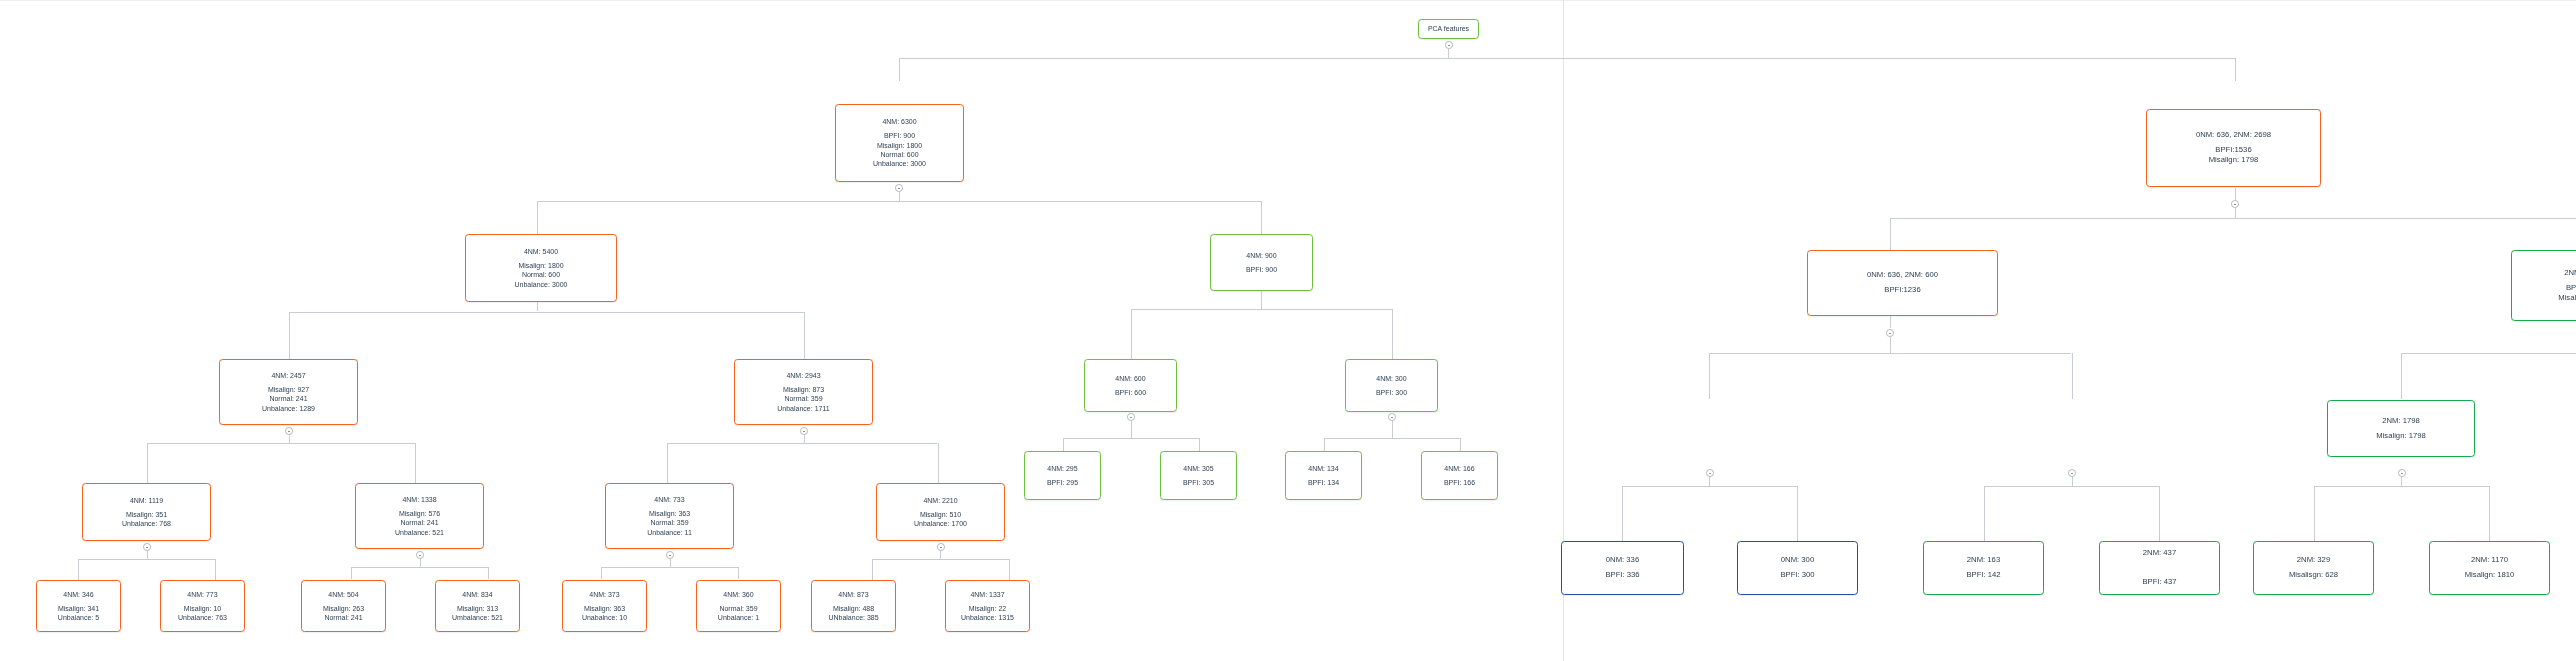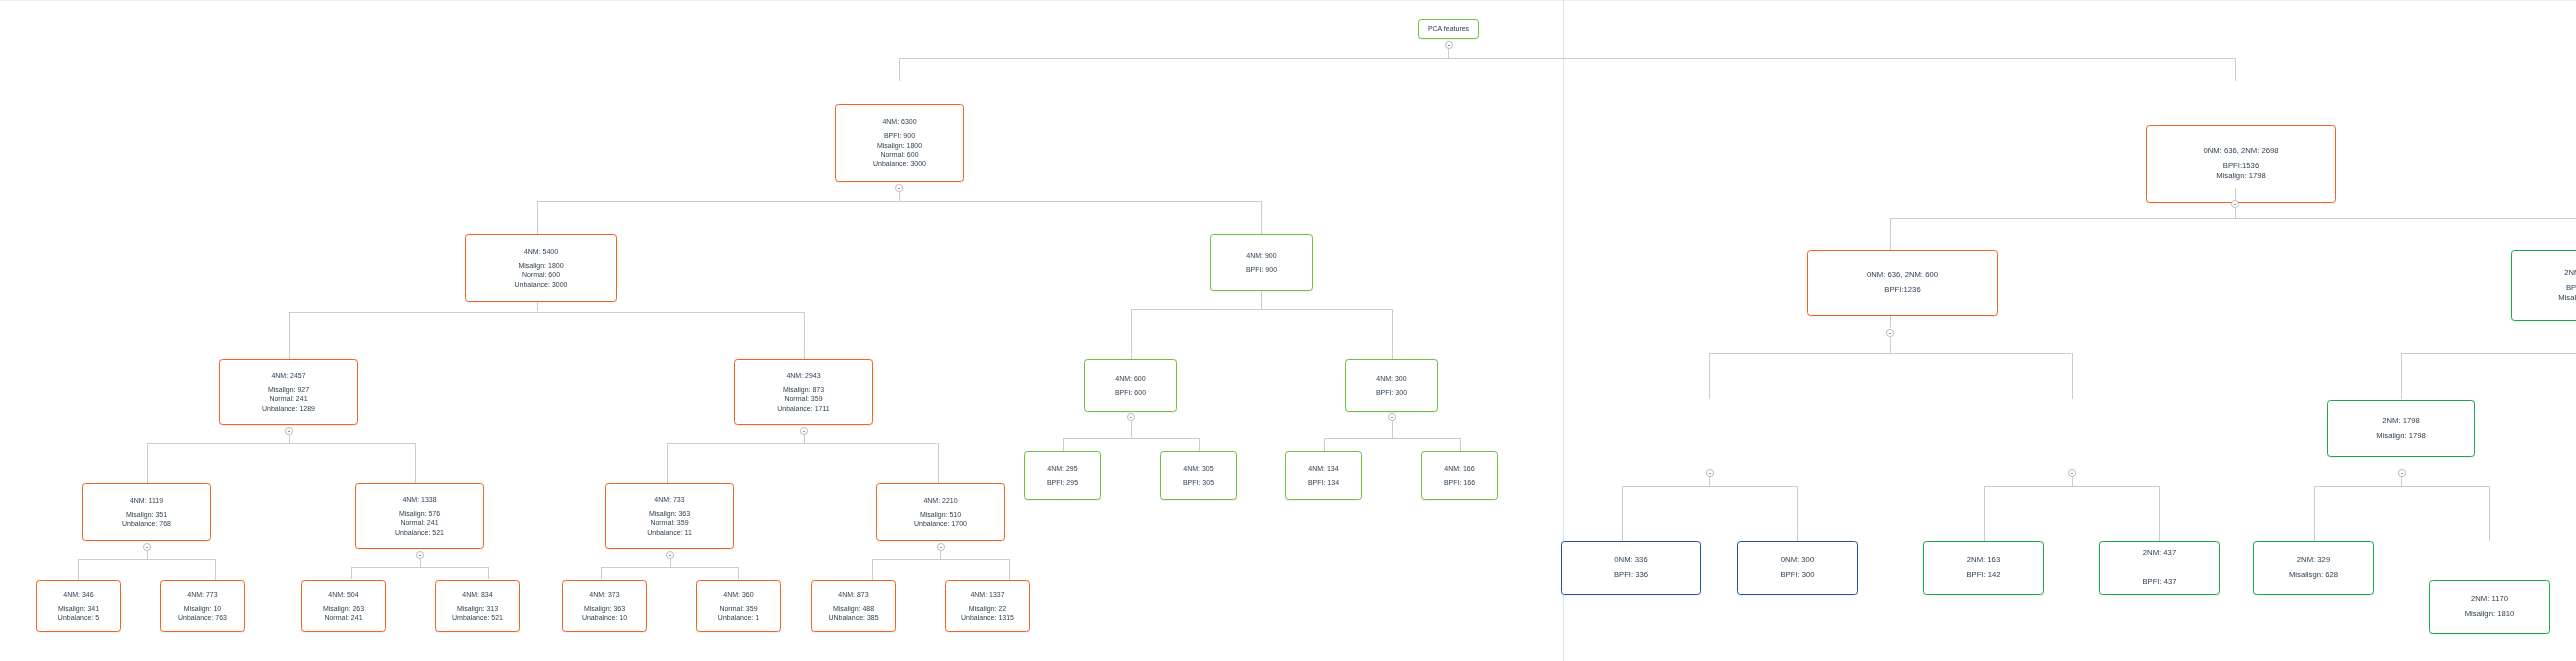--- a/index.html
+++ b/index.html
@@ -293,21 +293,21 @@
     <div class="det">Misalign: 488</div>
     <div class="det">UNbalance: 385</div>
   </div>
   <div class="node orange mid" style="left:945px;top:580px;width:85px;height:52px;">
     <div class="hdr">4NM: 1337</div>
     <div class="gap"></div>
     <div class="det">Misalign: 22</div>
     <div class="det">Unbalance: 1315</div>
   </div>
 
-  <div class="node orange big" style="left:2146px;top:125px;width:190px;height:78px;">
+  <div class="node orange big" style="left:2146px;top:109px;width:175px;height:78px;">
     <div class="hdr">0NM: 636, 2NM: 2698</div>
     <div class="gap"></div>
     <div class="det">BPFI:1536</div>
     <div class="det">Misalign: 1798</div>
   </div>
   <div class="toggle" style="left:2231px;top:200px;"></div>
 
   <div class="ln lnv" style="left:2235px;top:188px;height:12.4px;"></div>
   <div class="ln lnv" style="left:2235px;top:208px;height:10.3px;"></div>
   <div class="ln lnh" style="left:1890px;top:218px;width:693px;"></div>
@@ -355,21 +355,21 @@
   <div class="ln lnv" style="left:2072px;top:477px;height:9.3px;"></div>
   <div class="ln lnh" style="left:1984px;top:486px;width:175px;"></div>
   <div class="ln lnv" style="left:1984px;top:486px;height:55px;"></div>
   <div class="ln lnv" style="left:2159px;top:486px;height:55px;"></div>
 
   <div class="ln lnv" style="left:2401px;top:477px;height:9.3px;"></div>
   <div class="ln lnh" style="left:2314px;top:486px;width:175px;"></div>
   <div class="ln lnv" style="left:2314px;top:486px;height:55px;"></div>
   <div class="ln lnv" style="left:2489px;top:486px;height:55px;"></div>
 
-  <div class="node blue big" style="left:1561px;top:541px;width:140px;height:54px;">
+  <div class="node blue big" style="left:1561px;top:541px;width:123px;height:54px;">
     <div class="hdr">0NM: 336</div>
     <div class="gap"></div>
     <div class="det">BPFI: 336</div>
   </div>
   <div class="node blue big" style="left:1737px;top:541px;width:121px;height:54px;">
     <div class="hdr">0NM: 300</div>
     <div class="gap"></div>
     <div class="det">BPFI: 300</div>
   </div>
   <div class="node green2 big" style="left:1923px;top:541px;width:121px;height:54px;">
@@ -380,20 +380,20 @@
   <div class="node green2 big" style="left:2099px;top:541px;width:121px;height:54px;gap:7px;">
     <div class="hdr">2NM: 437</div>
     <div class="gap"></div>
     <div class="det">BPFI: 437</div>
   </div>
   <div class="node green2 big" style="left:2253px;top:541px;width:121px;height:54px;">
     <div class="hdr">2NM: 329</div>
     <div class="gap"></div>
     <div class="det">Misalisgn: 628</div>
   </div>
-  <div class="node green2 big" style="left:2429px;top:541px;width:121px;height:54px;margin-top:39px;">
+  <div class="node green2 big" style="left:2429px;top:541px;width:121px;height:54px;">
     <div class="hdr">2NM: 1170</div>
     <div class="gap"></div>
     <div class="det">Misalign: 1810</div>
   </div>
 
 </div>
 
 
 </body></html>

